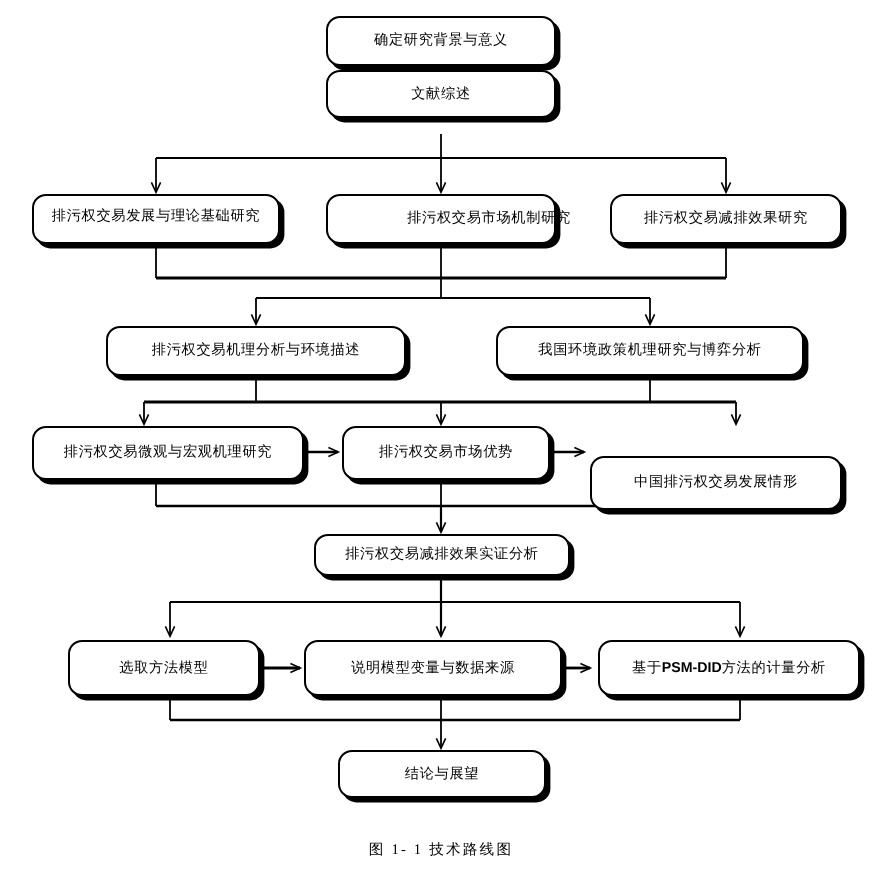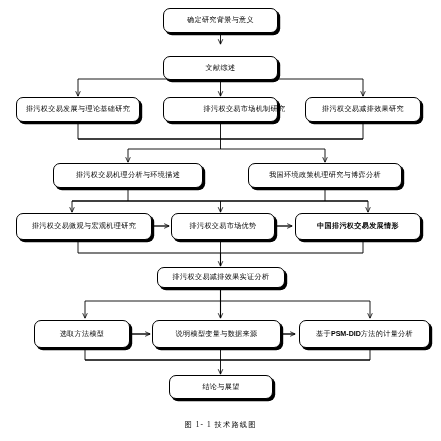--- a/index.html
+++ b/index.html
@@ -168,21 +168,21 @@
     </g>
     <g>
       <path d="M220.5,360 L220.5,374" stroke="#000000" stroke-width="0.9" fill="none" marker-end="url(#ah)"></path>
     </g>
   </svg>
 
   <div class="node" style="left:163px; top:8px; width:115px; height:25px;">
     <span class="node-label">确定研究背景与意义</span>
   </div>
 
-  <div class="node" style="left:163px; top:56px; width:115px; height:24px;">
+  <div class="node" style="left:163px; top:35px; width:115px; height:24px;">
     <span class="node-label">文献综述</span>
   </div>
 
   <div class="node" style="left:16px; top:97px; width:124px; height:25px;font-family:Liberation Mono, monospace;">
     <span class="node-label">排污权交易发展与理论基础研究</span>
   </div>
 
   <div class="node" style="left:163px; top:97px; width:115px; height:25px;padding-left:48px;">
     <span class="node-label">排污权交易市场机制研究</span>
   </div>
@@ -200,21 +200,21 @@
   </div>
 
   <div class="node" style="left:16px; top:213px; width:136px; height:27px;">
     <span class="node-label">排污权交易微观与宏观机理研究</span>
   </div>
 
   <div class="node" style="left:171px; top:213px; width:104px; height:27px;">
     <span class="node-label">排污权交易市场优势</span>
   </div>
 
-  <div class="node" style="left:295px; top:213px; width:126px; height:27px;font-weight:bold;">
+  <div class="node" style="left:295px; top:228px; width:126px; height:27px;">
     <span class="node-label">中国排污权交易发展情形</span>
   </div>
 
   <div class="node" style="left:157px; top:267px; width:128px; height:21px;">
     <span class="node-label">排污权交易减排效果实证分析</span>
   </div>
 
   <div class="node" style="left:34px; top:320px; width:96px; height:28px;text-align:right;">
     <span class="node-label">选取方法模型</span>
   </div>

